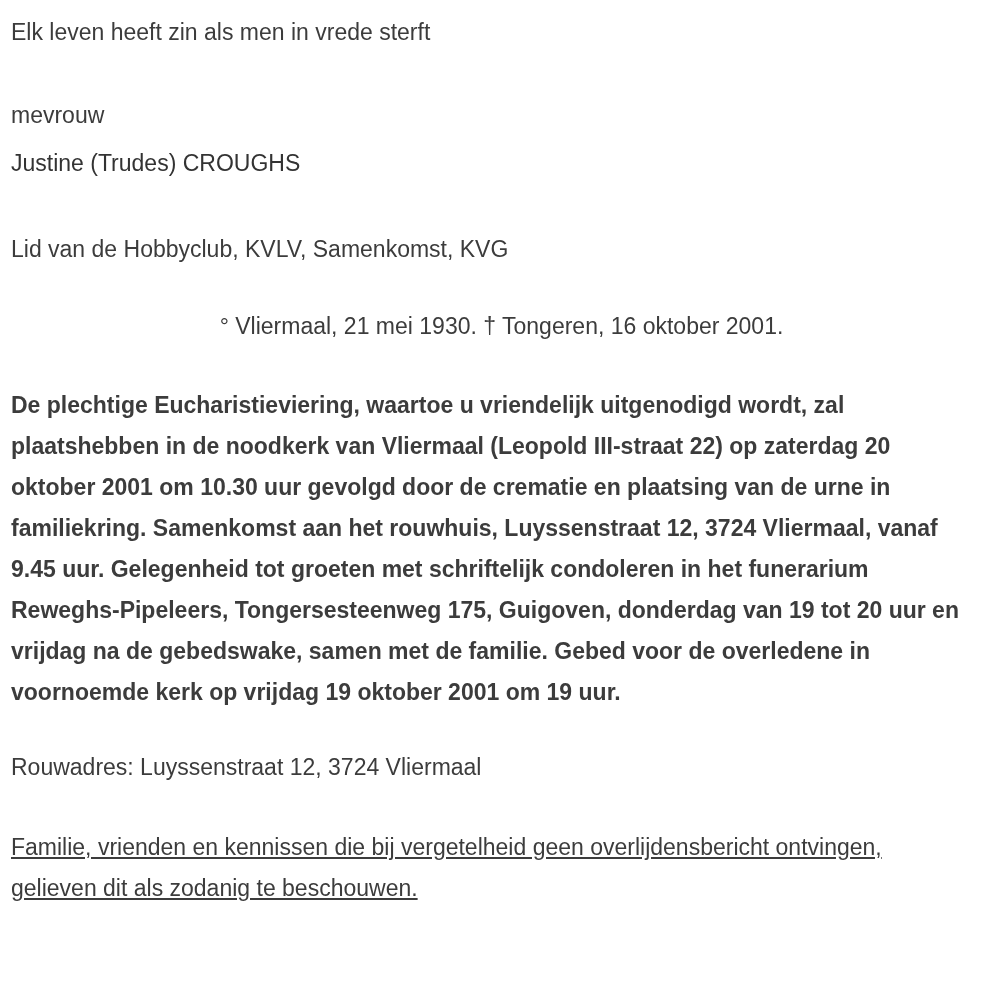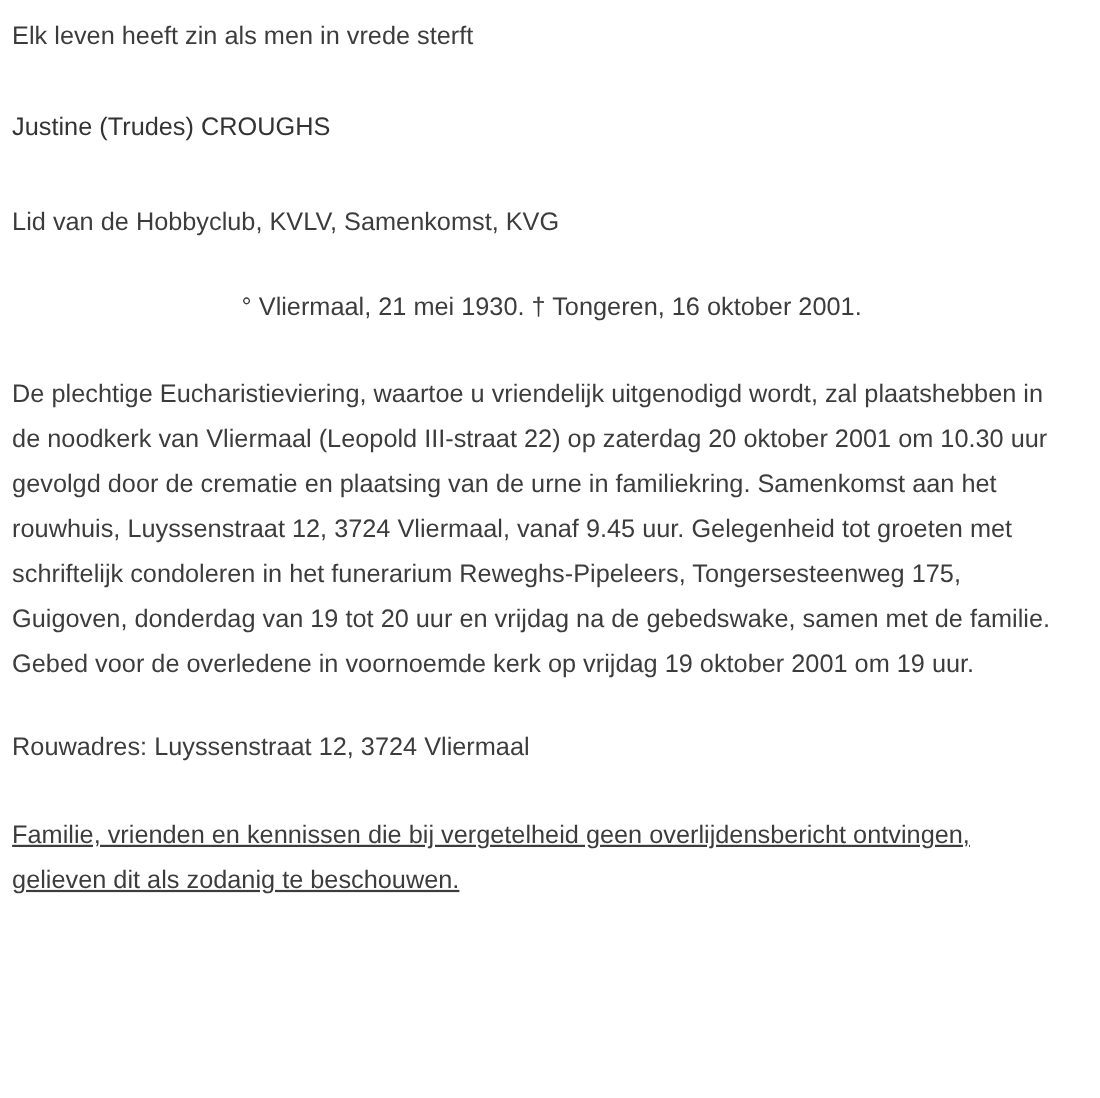--- a/index.html
+++ b/index.html
@@ -39,38 +39,40 @@
   .memberships {
     margin: 0 0 36px 0;
   }
   .life-dates {
     margin: 0 0 38px 16px;
     text-align: center;
   }
   .ceremony {
     margin: 0 0 34px 0;
     max-width: 978px;
+    font-weight: bold;
   }
   .mourning-address {
     margin: 0 0 39px 0;
   }
   .apology {
     margin: 0;
     max-width: 960px;
     text-decoration: underline;
   }
 </style>
 </head>
 <body>
 
 <div class="page">
 
   <p class="motto">Elk leven heeft zin als men in vrede sterft</p>
 
   <div class="header-block">
+    <div class="line">mevrouw</div>
     <div class="line name">Justine (Trudes) CROUGHS</div>
   </div>
 
   <p class="memberships">Lid van de Hobbyclub, KVLV, Samenkomst, KVG</p>
 
   <p class="life-dates">° Vliermaal, 21 mei 1930. † Tongeren, 16 oktober 2001.</p>
 
   <p class="ceremony">De plechtige Eucharistieviering, waartoe u vriendelijk uitgenodigd wordt, zal plaatshebben in de noodkerk van Vliermaal (Leopold III-straat 22) op zaterdag 20 oktober 2001 om 10.30 uur gevolgd door de crematie en plaatsing van de urne in familiekring. Samenkomst aan het rouwhuis, Luyssenstraat 12, 3724 Vliermaal, vanaf 9.45 uur. Gelegenheid tot groeten met schriftelijk condoleren in het funerarium Reweghs-Pipeleers, Tongersesteenweg 175, Guigoven, donderdag van 19 tot 20 uur en vrijdag na de gebedswake, samen met de familie. Gebed voor de overledene in voornoemde kerk op vrijdag 19 oktober 2001 om 19 uur.</p>
 
   <p class="mourning-address">Rouwadres: Luyssenstraat 12, 3724 Vliermaal</p>

